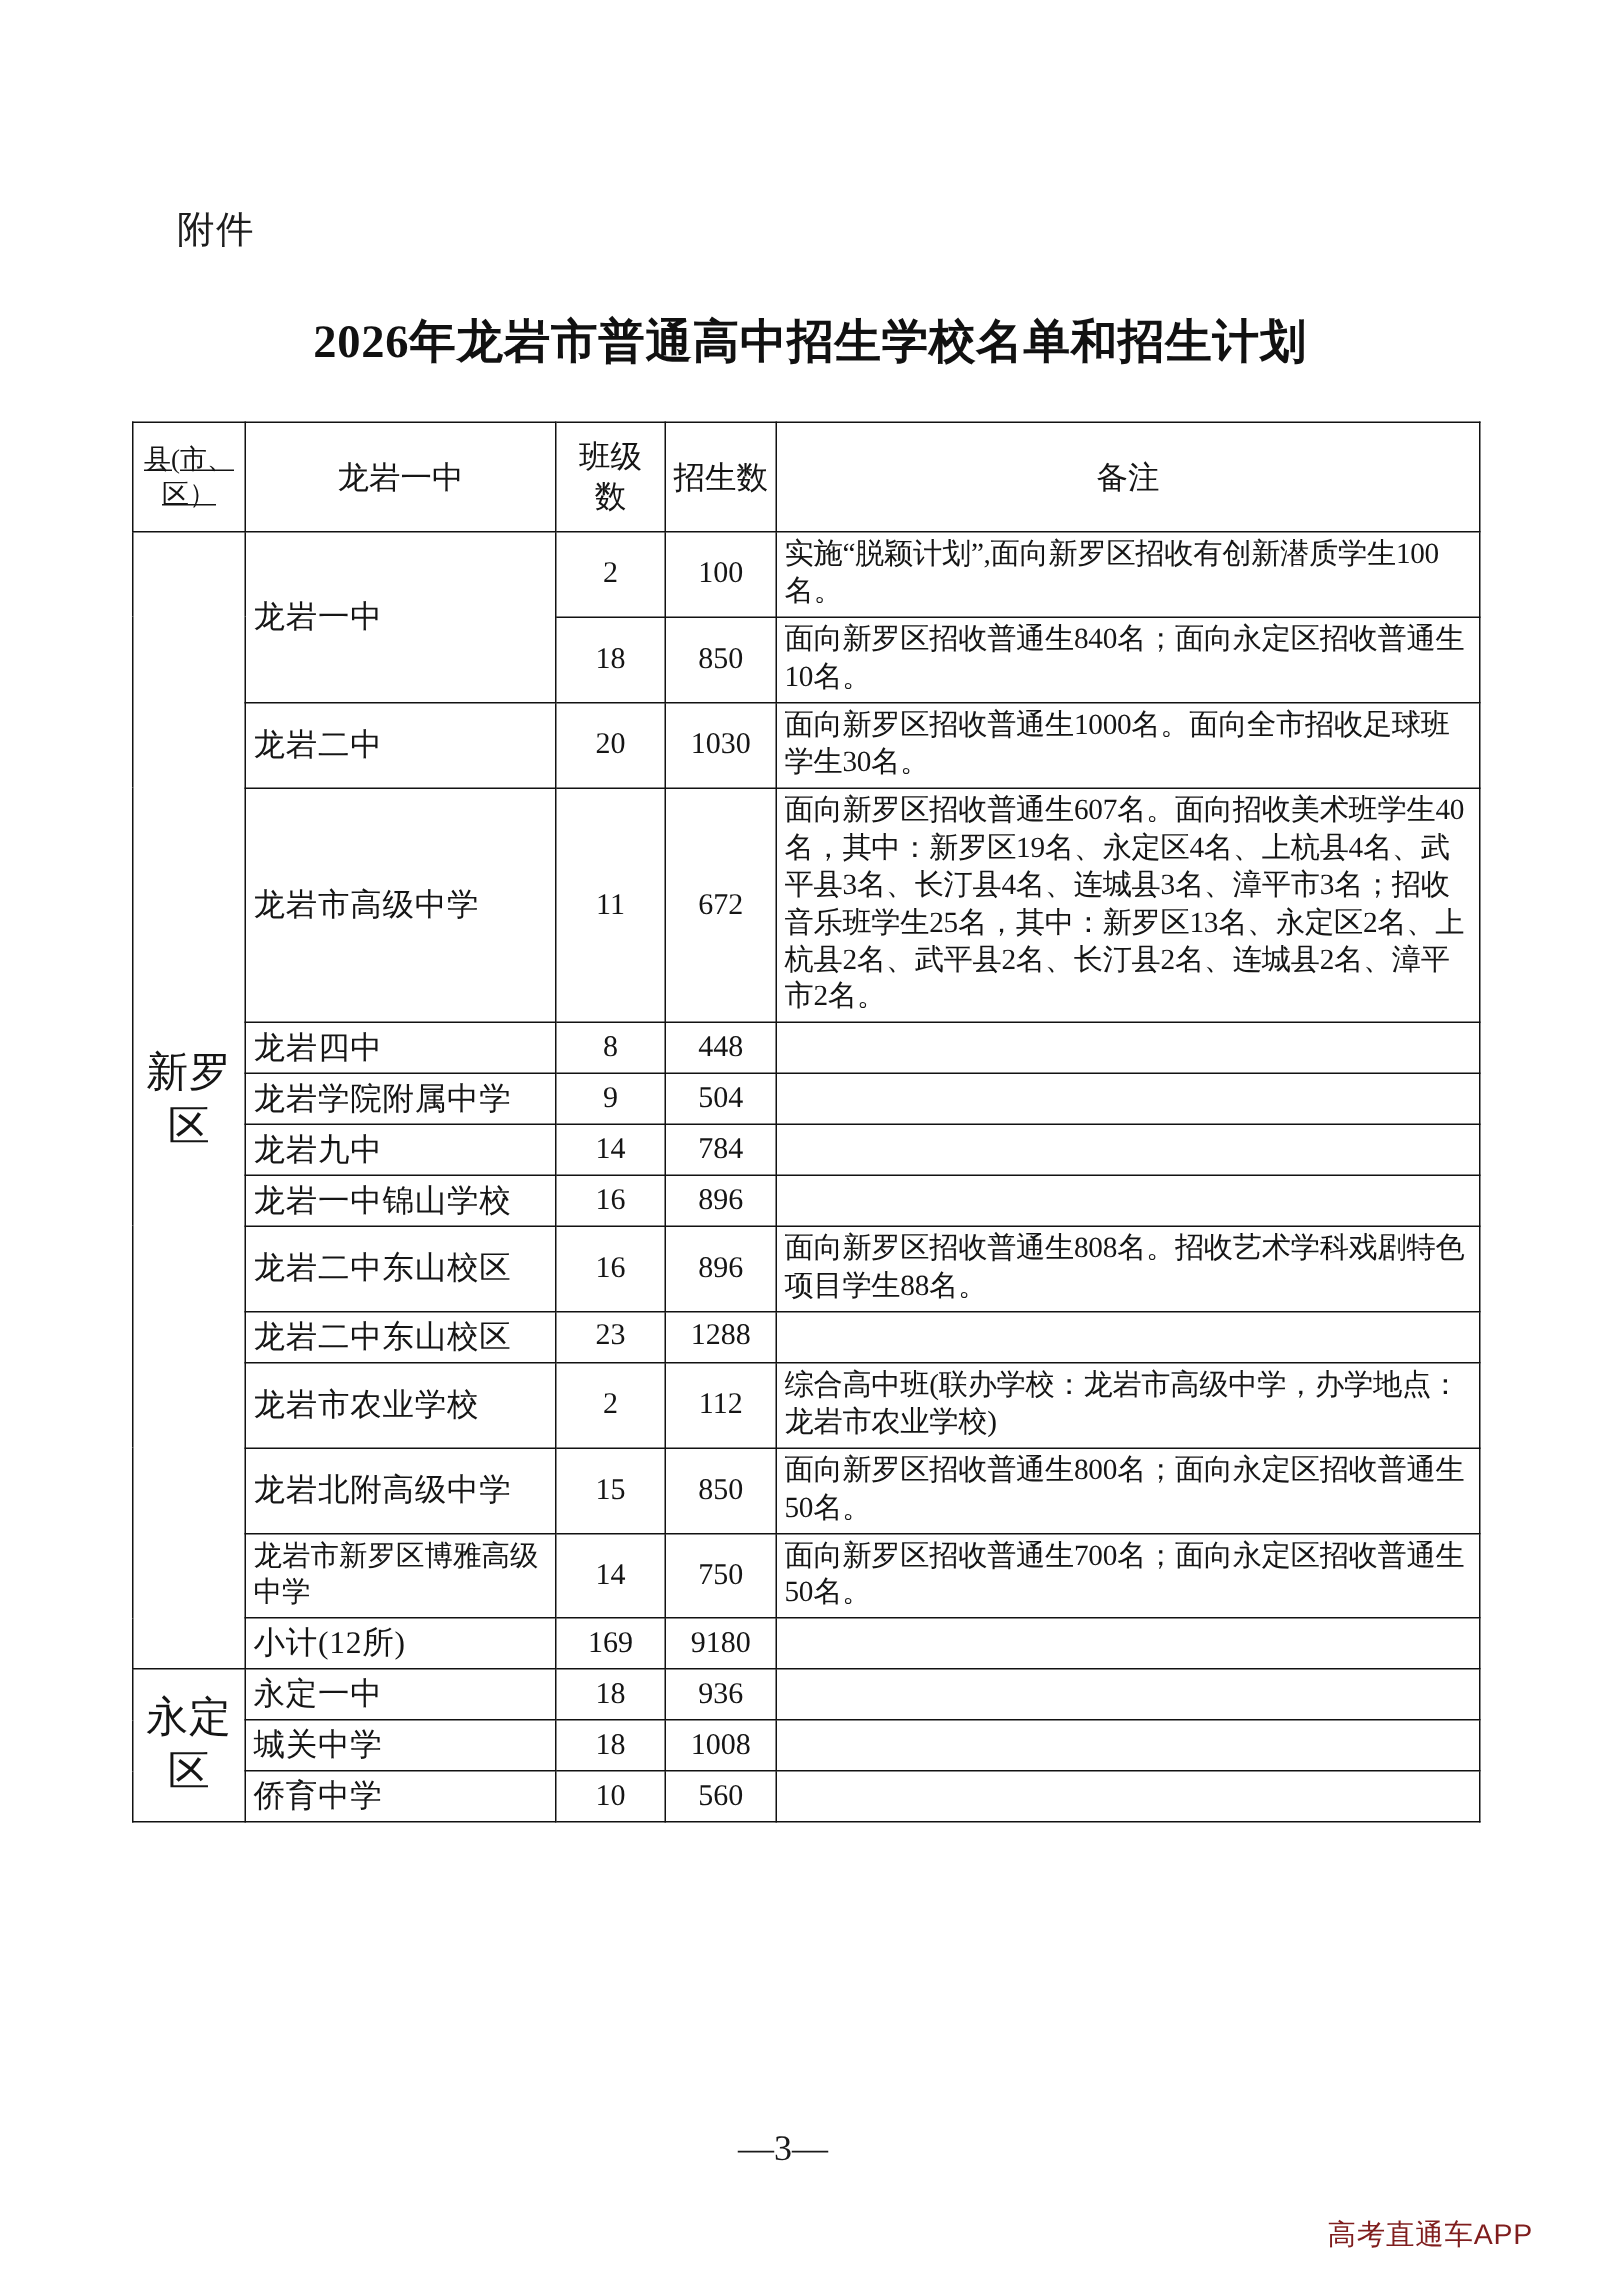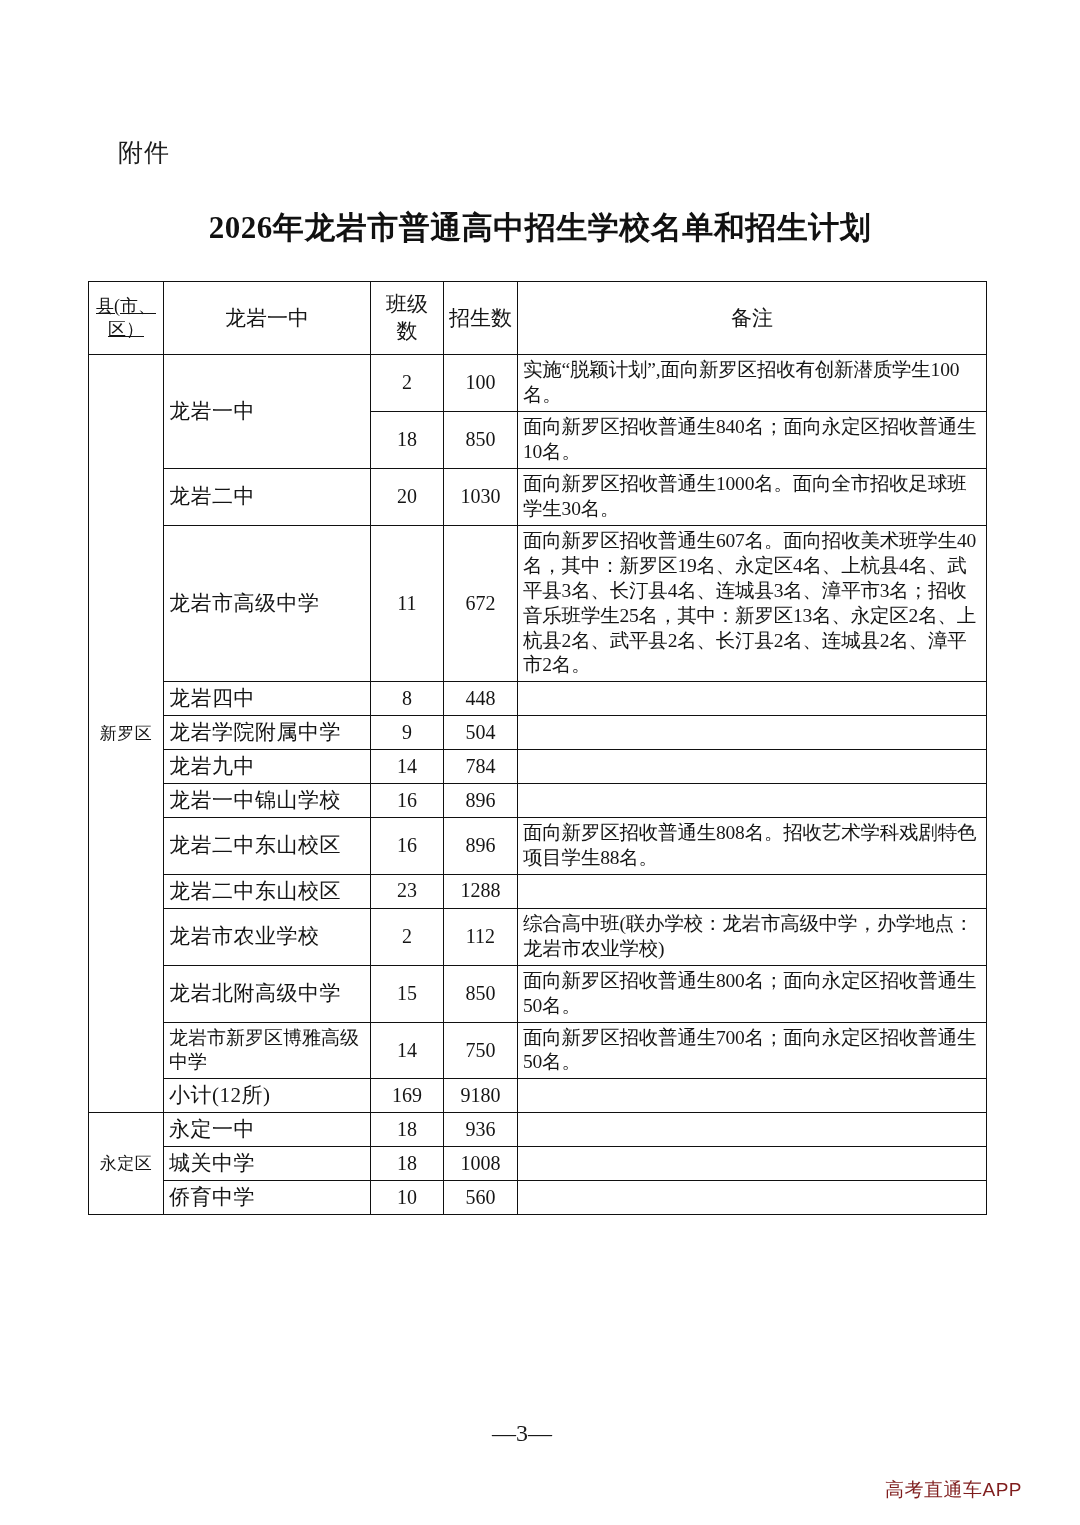--- a/index.html
+++ b/index.html
@@ -83,21 +83,21 @@
   }
   th.hd-region {
     font-size: 18px;
     line-height: 1.3;
     padding: 4px 2px;
     text-decoration: underline;
   }
 
   td.region {
     text-align: center;
-    font-size: 17px;
+    font-size: 28px;
     letter-spacing: 0.5px;
   }
   td.school {
     text-align: left;
     font-size: 21px;
     letter-spacing: 0.5px;
   }
   td.school.tight {
     font-size: 19px;
     letter-spacing: 0;

